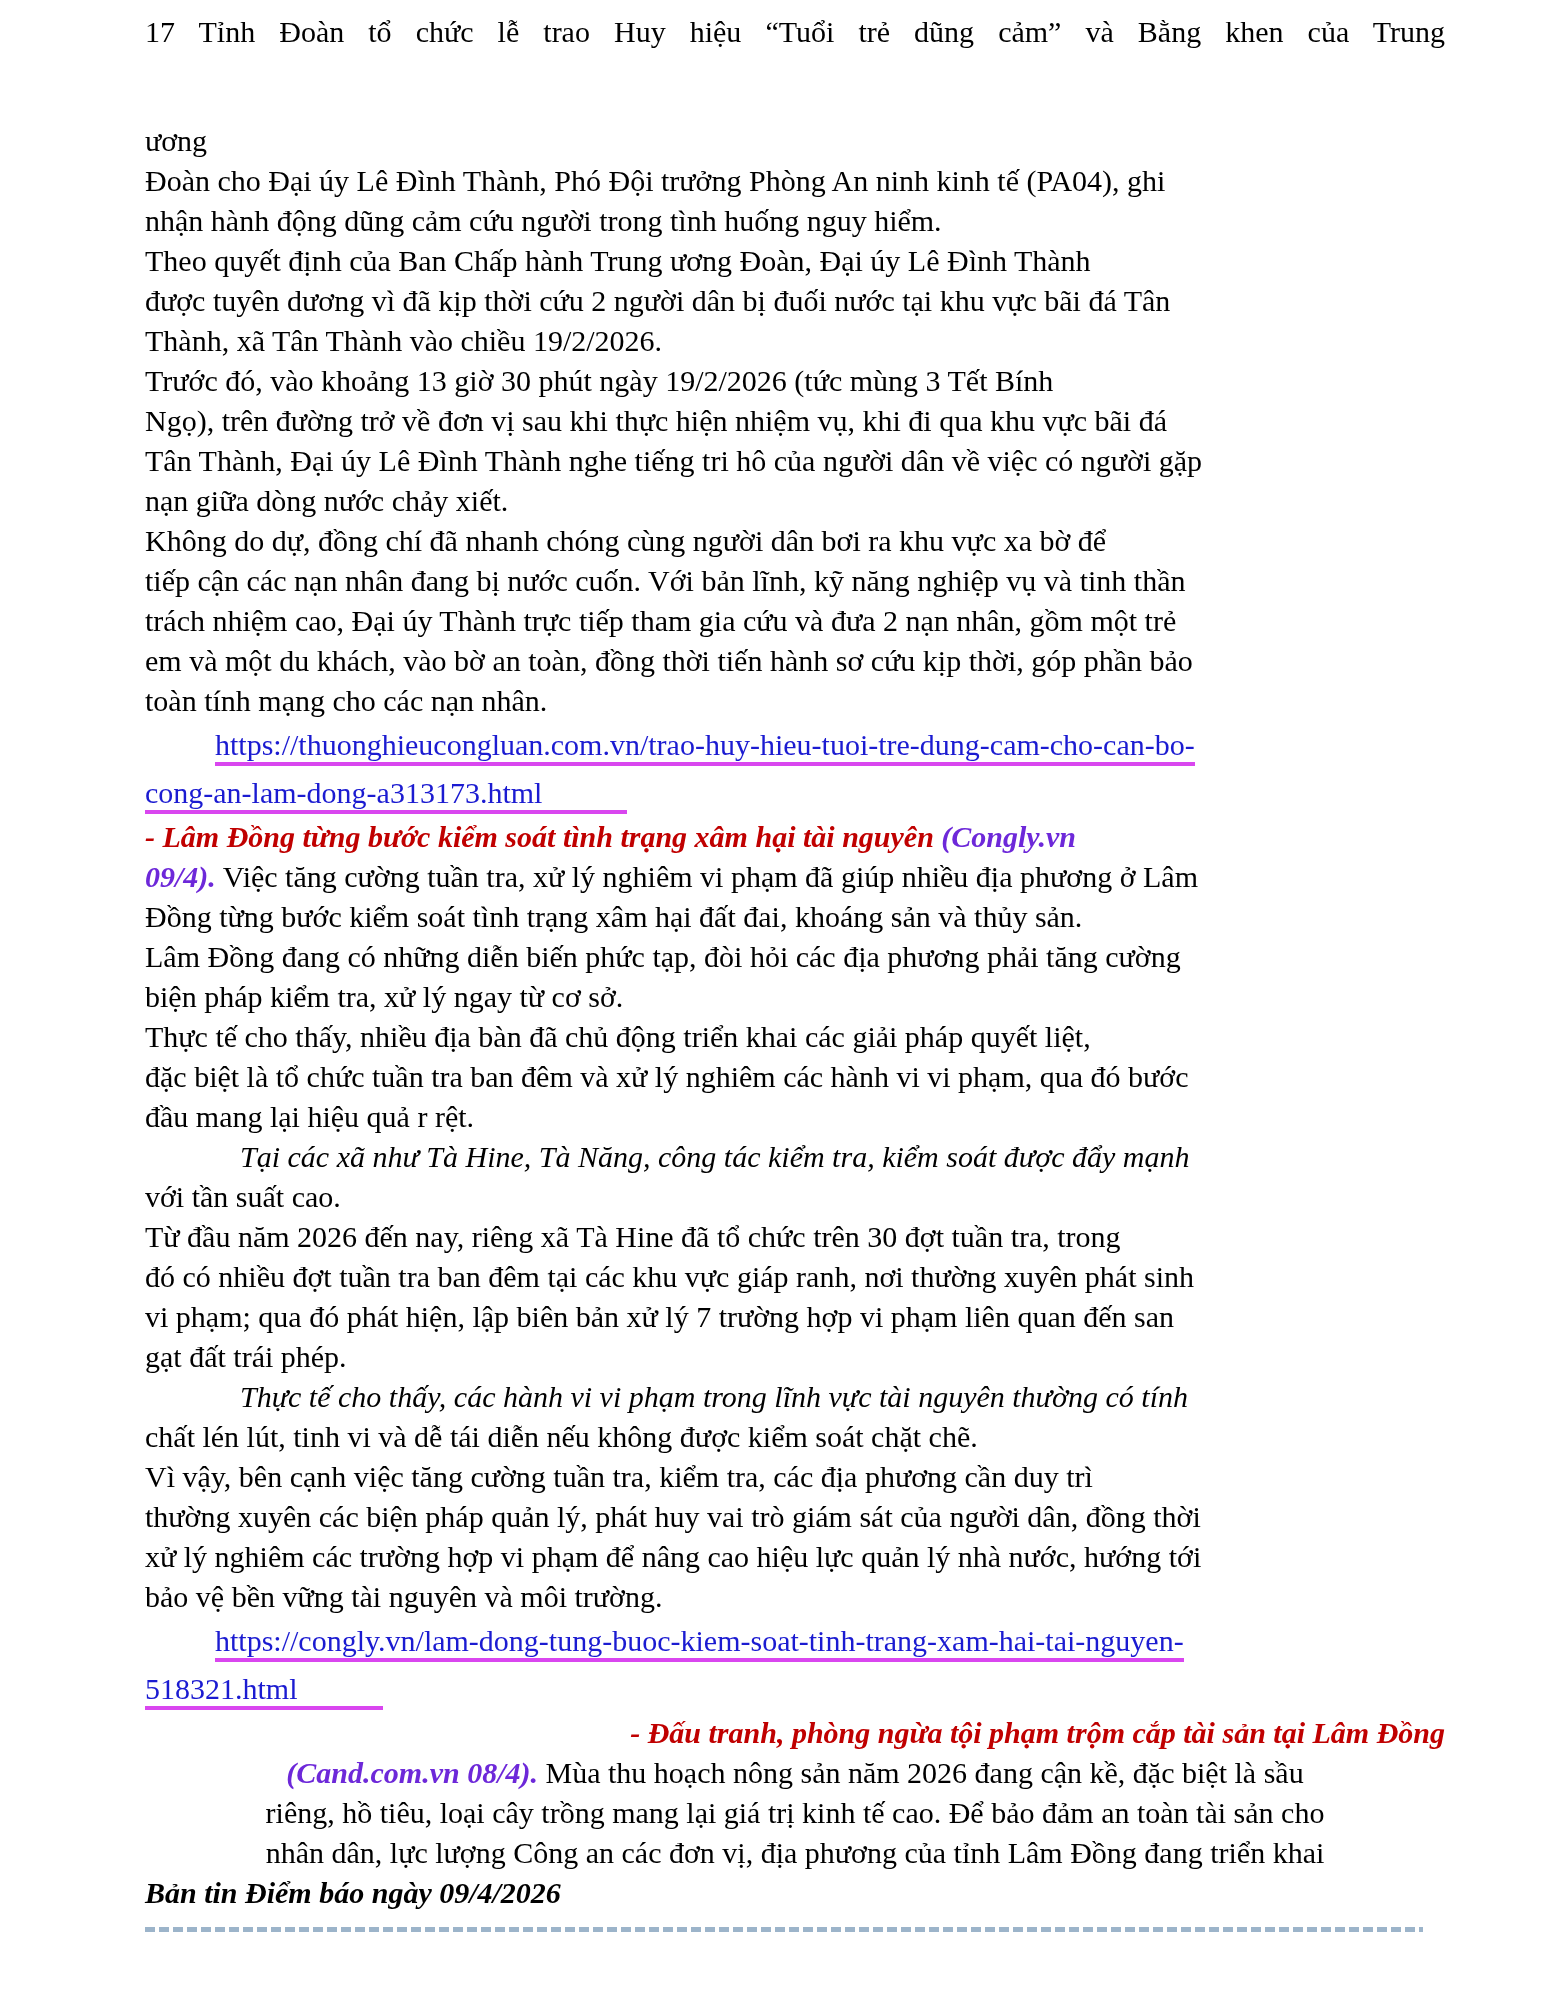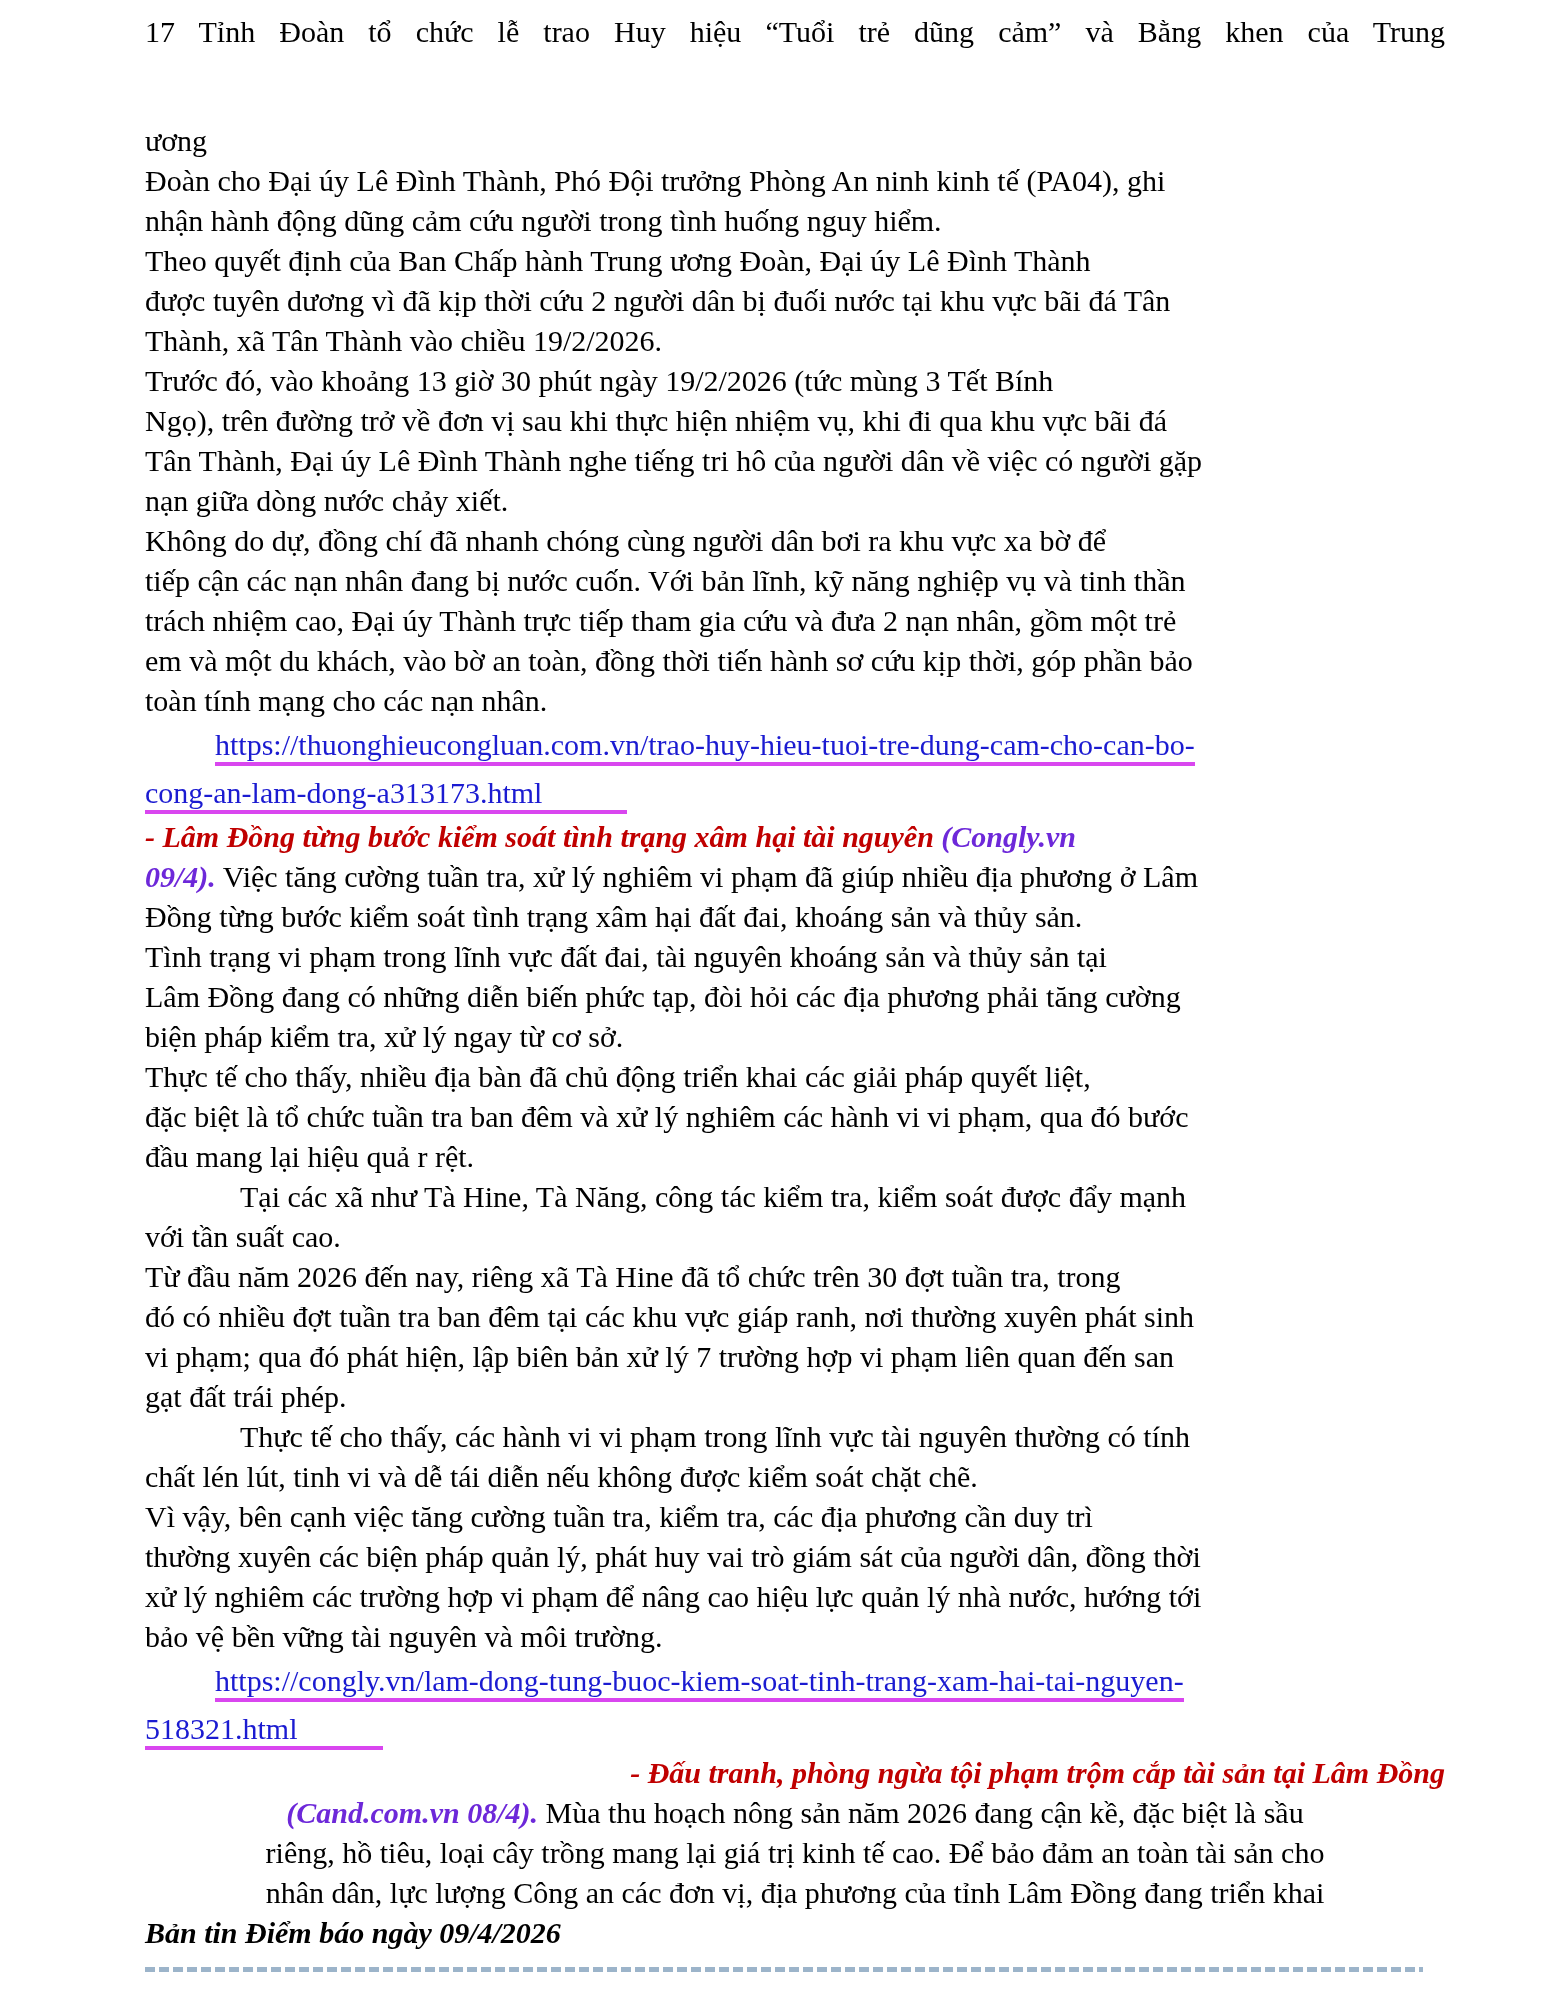--- a/index.html
+++ b/index.html
@@ -16,21 +16,21 @@
     line-height: 40px;
     color: #000000;
   }
   .line { white-space: nowrap; }
   .title-line {
     white-space: normal;
     text-align: justify;
     text-align-last: justify;
     margin-bottom: 69px;
   }
-  .indent { padding-left: 95px; }
+  .indent { padding-left: 95px; font-style: italic; }
   .link-line { line-height: 48px; white-space: nowrap; }
   .link-line.first { padding-left: 70px; }
   .link-text {
     color: #1b1bd1;
     border-bottom: 4px solid #d946ef;
     padding-bottom: 1px;
     cursor: pointer;
   }
   .link-text.ext { padding-right: 85px; }
   .red-head { color: #c00000; font-weight: bold; font-style: italic; margin-top: 22px; }
@@ -81,21 +81,20 @@
   </div>
 
   <div class="line">
     <span class="red-head">- Lâm Đồng từng bước kiểm soát tình trạng xâm hại tài nguyên </span><span class="src">(Congly.vn</span>
   </div>
   <div class="line">
     <span class="src">09/4).</span><span> Việc tăng cường tuần tra, xử lý nghiêm vi phạm đã giúp nhiều địa phương ở Lâm</span>
   </div>
 
   <div class="line">Đồng từng bước kiểm soát tình trạng xâm hại đất đai, khoáng sản và thủy sản.</div>
-  <div class="line">Tình trạng vi phạm trong lĩnh vực đất đai, tài nguyên khoáng sản và thủy sản tại</div>
   <div class="line">Lâm Đồng đang có những diễn biến phức tạp, đòi hỏi các địa phương phải tăng cường</div>
   <div class="line">biện pháp kiểm tra, xử lý ngay từ cơ sở.</div>
   <div class="line">Thực tế cho thấy, nhiều địa bàn đã chủ động triển khai các giải pháp quyết liệt,</div>
   <div class="line">đặc biệt là tổ chức tuần tra ban đêm và xử lý nghiêm các hành vi vi phạm, qua đó bước</div>
   <div class="line">đầu mang lại hiệu quả r rệt.</div>
   <div class="line indent">Tại các xã như Tà Hine, Tà Năng, công tác kiểm tra, kiểm soát được đẩy mạnh</div>
   <div class="line">với tần suất cao.</div>
   <div class="line">Từ đầu năm 2026 đến nay, riêng xã Tà Hine đã tổ chức trên 30 đợt tuần tra, trong</div>
   <div class="line">đó có nhiều đợt tuần tra ban đêm tại các khu vực giáp ranh, nơi thường xuyên phát sinh</div>
   <div class="line">vi phạm; qua đó phát hiện, lập biên bản xử lý 7 trường hợp vi phạm liên quan đến san</div>

